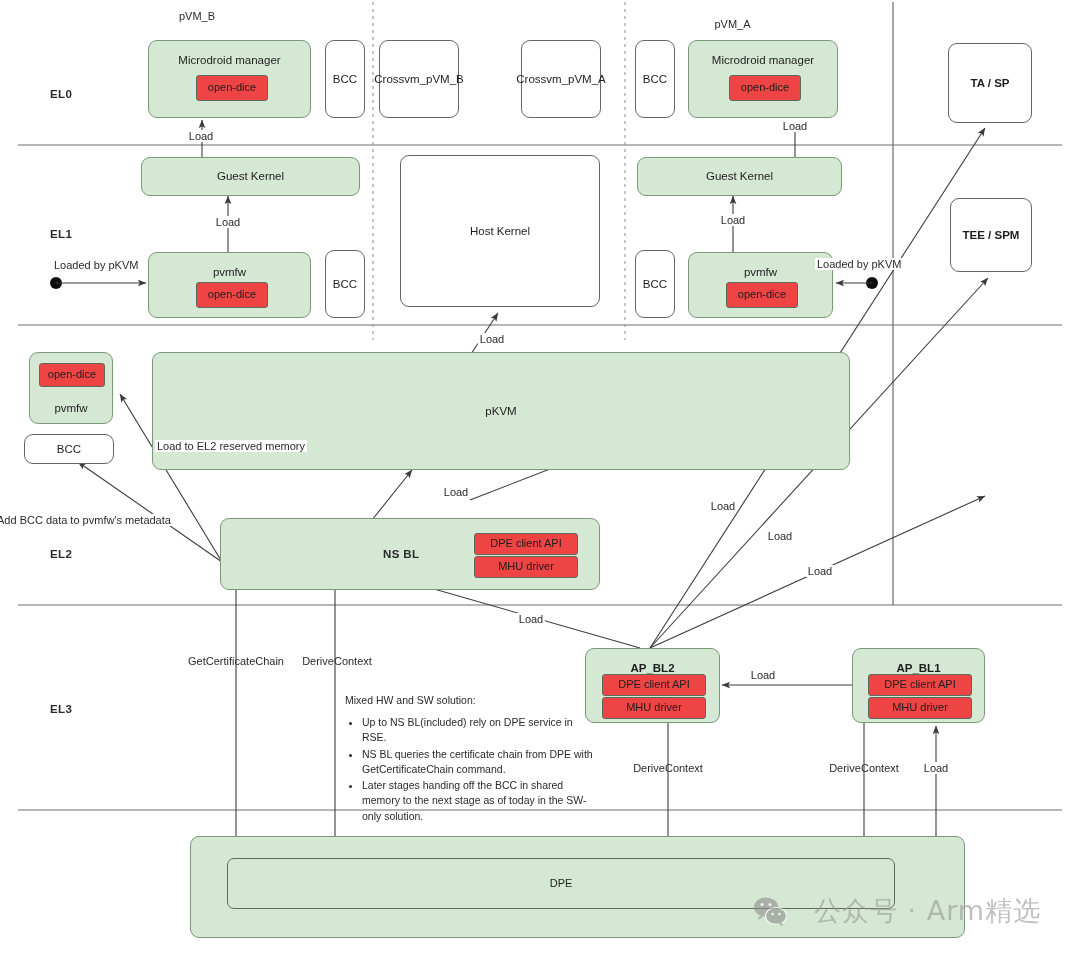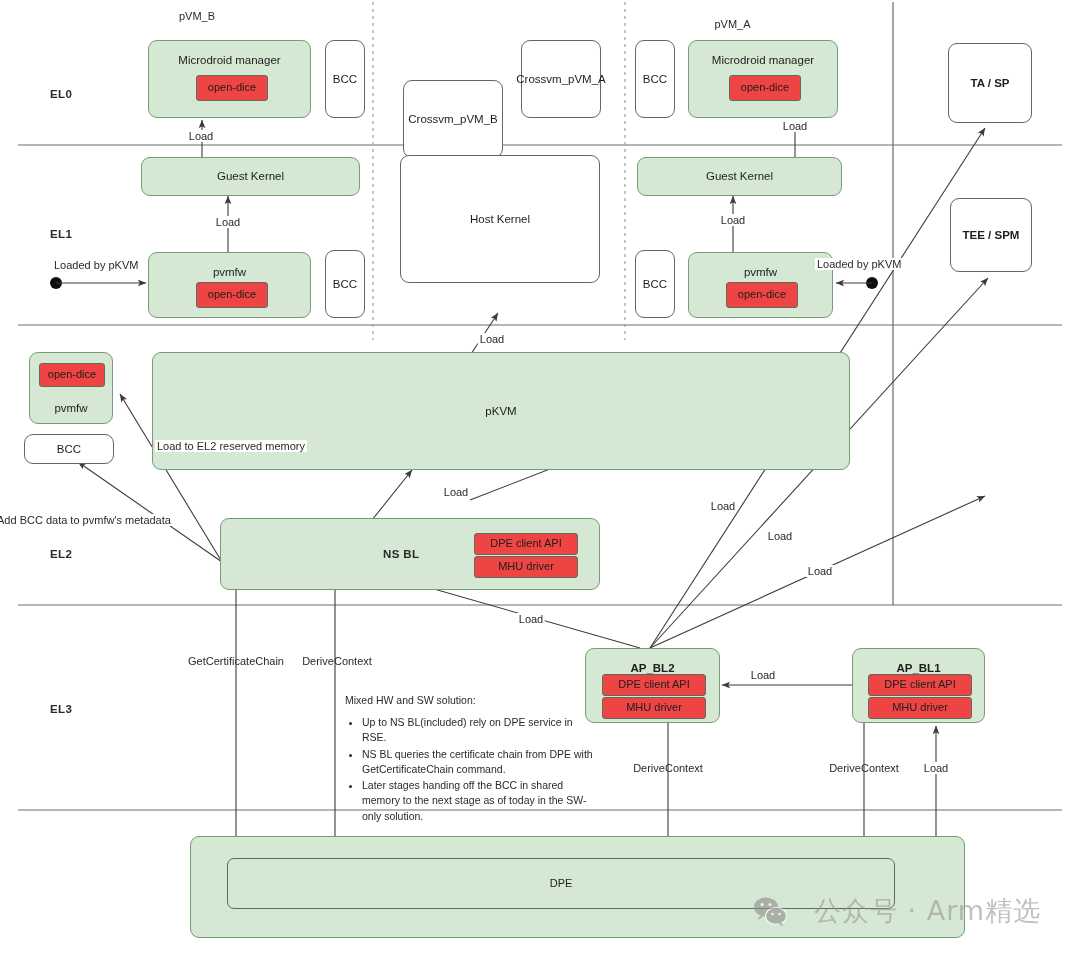--- a/index.html
+++ b/index.html
@@ -196,40 +196,40 @@
 
   <div class="lbl center" style="left:197px;top:10px;">pVM_B</div>
   <div class="lbl center" style="left:713px;top:18px;padding-left:39px;">pVM_A</div>
 
   <div class="node green" style="left:148px;top:40px;width:163px;height:78px;">
     <span class="node-title">Microdroid manager</span>
     <span class="subbox" style="left:47px;top:34px;width:72px;height:26px;">open-dice</span>
   </div>
   <div class="node plain" style="left:325px;top:40px;width:40px;height:78px;">BCC</div>
 
-  <div class="node plain" style="left:403px;top:40px;width:100px;height:78px;margin-top:40px;">Crossvm_pVM_B</div>
+  <div class="node plain" style="left:379px;top:40px;width:80px;height:78px;">Crossvm_pVM_B</div>
   <div class="node plain" style="left:521px;top:40px;width:80px;height:78px;">Crossvm_pVM_A</div>
 
   <div class="node plain" style="left:635px;top:40px;width:40px;height:78px;">BCC</div>
   <div class="node green" style="left:688px;top:40px;width:150px;height:78px;">
     <span class="node-title">Microdroid manager</span>
     <span class="subbox" style="left:40px;top:34px;width:72px;height:26px;">open-dice</span>
   </div>
 
   <div class="node plain bold" style="left:948px;top:43px;width:84px;height:80px;">TA / SP</div>
 
   <div class="node green" style="left:141px;top:157px;width:219px;height:39px;">Guest Kernel</div>
 
   <div class="node green" style="left:148px;top:252px;width:163px;height:66px;">
     <span class="node-title">pvmfw</span>
     <span class="subbox" style="left:47px;top:29px;width:72px;height:26px;">open-dice</span>
   </div>
   <div class="node plain" style="left:325px;top:250px;width:40px;height:68px;">BCC</div>
 
-  <div class="node plain" style="left:400px;top:155px;width:200px;height:128px;">Host Kernel</div>
+  <div class="node plain" style="left:400px;top:155px;width:200px;height:152px;">Host Kernel</div>
 
   <div class="node plain" style="left:635px;top:250px;width:40px;height:68px;">BCC</div>
   <div class="node green" style="left:688px;top:252px;width:145px;height:66px;">
     <span class="node-title">pvmfw</span>
     <span class="subbox" style="left:37px;top:29px;width:72px;height:26px;">open-dice</span>
   </div>
   <div class="node green" style="left:637px;top:157px;width:205px;height:39px;">Guest Kernel</div>
 
   <div class="node plain bold" style="left:950px;top:198px;width:82px;height:74px;">TEE / SPM</div>
 

